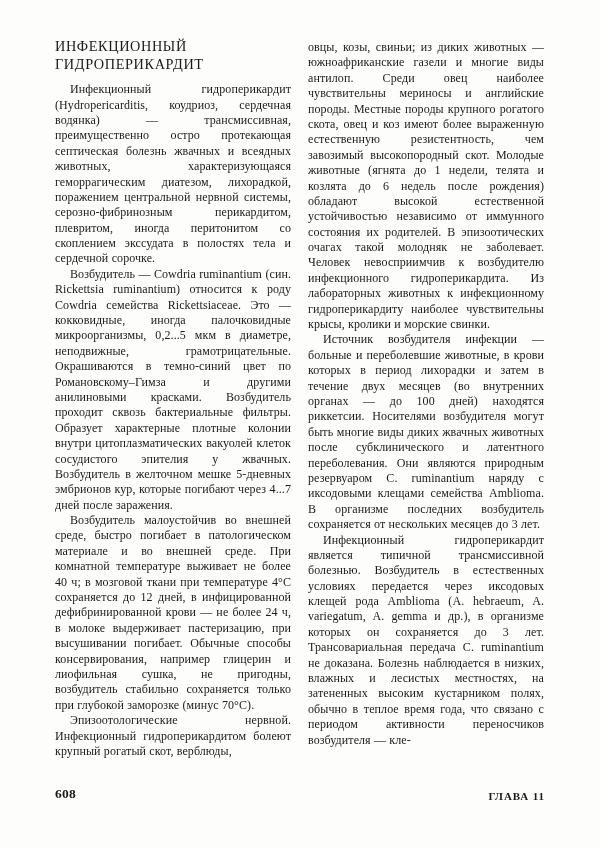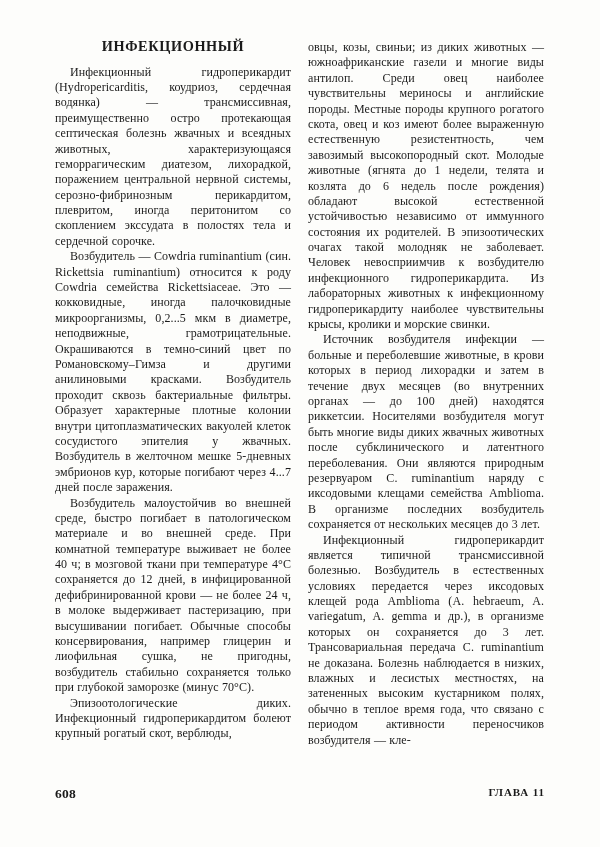--- a/index.html
+++ b/index.html
@@ -31,22 +31,22 @@
   }
   .col {
     width: 236px;
     flex: 0 0 236px;
   }
   .col-right {
     padding-top: 2px;
   }
   h1.article-title {
     font-size: 14.3px;
-    font-weight: bold;
-    text-align: center;
+    font-weight: normal;
+    text-align: left;
     line-height: 1.23;
     letter-spacing: 0.6px;
     margin: 0 0 9px 0;
     font-family: "Liberation Serif", "DejaVu Serif", serif;
   }
   h1.article-title .ln { display: block; }
   p.para {
     margin: 0;
     font-size: 12px;
     line-height: 1.283;
@@ -62,21 +62,21 @@
   }
   .it {
   }
   .footer {
     position: absolute;
     left: 55px;
     top: 786px;
     width: 490px;
     display: flex;
     justify-content: space-between;
-    align-items: flex-start;
+    align-items: flex-end;
   }
   .folio {
     font-size: 13.5px;
     font-weight: bold;
     letter-spacing: 0.3px;
   }
   .running-head {
     font-size: 11px;
     font-weight: bold;
     letter-spacing: 0.9px;
@@ -86,26 +86,27 @@
 <body>
 
 <div class="page">
 
   <div class="content">
     <div class="columns">
 
       <div class="col col-left">
         <h1 class="article-title">
           <span class="ln">ИНФЕКЦИОННЫЙ</span>
+          <span class="ln">ГИДРОПЕРИКАРДИТ</span>
         </h1>
         <div>
             <p class="para"><span>Инфекционный гидроперикардит (</span><span class="it">Hydropericarditis</span><span>, коудриоз, сердечная водянка) — трансмиссивная, преимущественно остро протекающая септическая болезнь жвачных и всеядных животных, характеризующаяся геморрагическим диатезом, лихорадкой, поражением центральной нервной системы, серозно-фибринозным перикардитом, плевритом, иногда перитонитом со скоплением экссудата в полостях тела и сердечной сорочке.</span></p>
             <p class="para"><span class="it">Возбудитель</span><span> — </span><span class="it">Cowdria ruminantium</span><span> (син. </span><span class="it">Rickettsia ruminantium</span><span>) относится к роду </span><span class="it">Cowdria</span><span> семейства </span><span class="it">Rickettsiaceae.</span><span> Это — кокковидные, иногда палочковидные микроорганизмы, 0,2...5 мкм в диаметре, неподвижные, грамотрицательные. Окрашиваются в темно-синий цвет по Романовскому–Гимза и другими анилиновыми красками. Возбудитель проходит сквозь бактериальные фильтры. Образует характерные плотные колонии внутри цитоплазматических вакуолей клеток сосудистого эпителия у жвачных. Возбудитель в желточном мешке 5-дневных эмбрионов кур, которые погибают через 4...7 дней после заражения.</span></p>
             <p class="para"><span>Возбудитель малоустойчив во внешней среде, быстро погибает в патологическом материале и во внешней среде. При комнатной температуре выживает не более 40 ч; в мозговой ткани при температуре 4°С сохраняется до 12 дней, в инфицированной дефибринированной крови — не более 24 ч, в молоке выдерживает пастеризацию, при высушивании погибает. Обычные способы консервирования, например глицерин и лиофильная сушка, не пригодны, возбудитель стабильно сохраняется только при глубокой заморозке (минус 70°С).</span></p>
-            <p class="para"><span class="it">Эпизоотологические диких.</span><span> Инфекционный гидроперикардитом болеют крупный рогатый скот, верблюды,</span></p>
+            <p class="para"><span class="it">Эпизоотологические нервной.</span><span> Инфекционный гидроперикардитом болеют крупный рогатый скот, верблюды,</span></p>
           </div>
       </div>
 
       <div class="col col-right">
         <div>
             <p class="para cont"><span>овцы, козы, свиньи; из диких животных — южноафриканские газели и многие виды антилоп. Среди овец наиболее чувствительны мериносы и английские породы. Местные породы крупного рогатого скота, овец и коз имеют более выраженную естественную резистентность, чем завозимый высокопородный скот. Молодые животные (ягнята до 1 недели, телята и козлята до 6 недель после рождения) обладают высокой естественной устойчивостью независимо от иммунного состояния их родителей. В эпизоотических очагах такой молодняк не заболевает. Человек невосприимчив к возбудителю инфекционного гидроперикардита. Из лабораторных животных к инфекционному гидроперикардиту наиболее чувствительны крысы, кролики и морские свинки.</span></p>
             <p class="para"><span>Источник возбудителя инфекции — больные и переболевшие животные, в крови которых в период лихорадки и затем в течение двух месяцев (во внутренних органах — до 100 дней) находятся риккетсии. Носителями возбудителя могут быть многие виды диких жвачных животных после субклинического и латентного переболевания. Они являются природным резервуаром </span><span class="it">C. ruminantium</span><span> наряду с иксодовыми клещами семейства </span><span class="it">Amblioma.</span><span> В организме последних возбудитель сохраняется от нескольких месяцев до 3 лет.</span></p>
             <p class="para"><span>Инфекционный гидроперикардит является типичной трансмиссивной болезнью. Возбудитель в естественных условиях передается через иксодовых клещей рода </span><span class="it">Amblioma</span><span> (</span><span class="it">A. hebraeum, A. variegatum, A. gemma</span><span> и др.), в организме которых он сохраняется до 3 лет. Трансовариальная передача </span><span class="it">C. ruminantium</span><span> не доказана. Болезнь наблюдается в низких, влажных и лесистых местностях, на затененных высоким кустарником полях, обычно в теплое время года, что связано с периодом активности переносчиков возбудителя — кле-</span></p>
           </div>
       </div>

